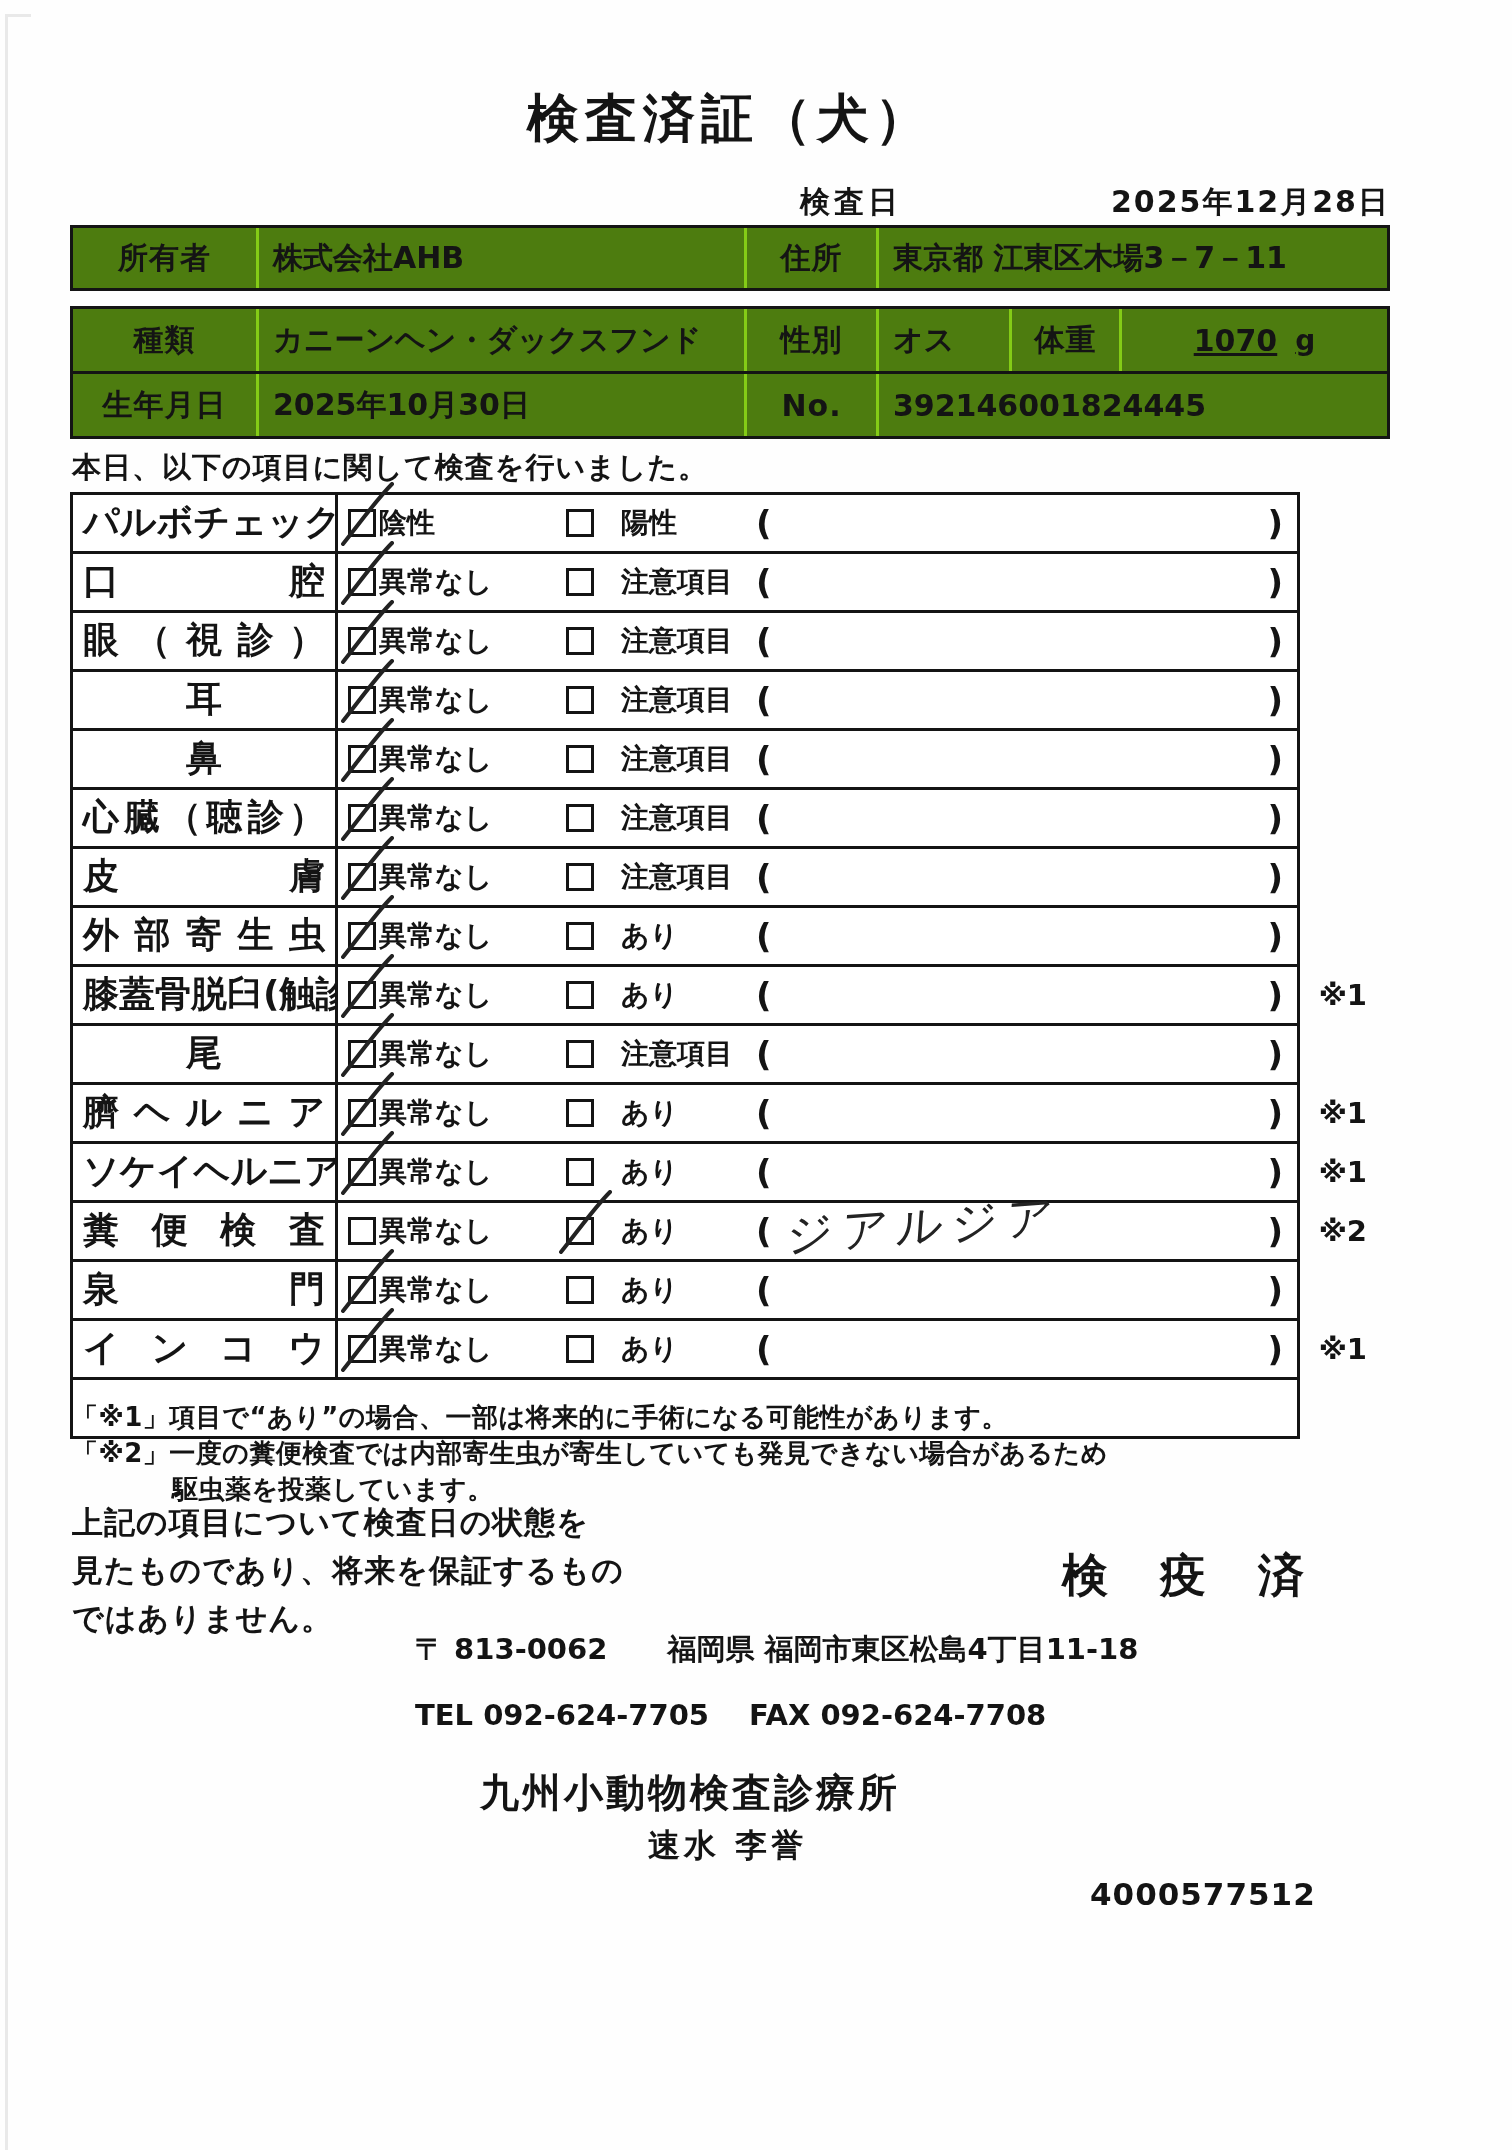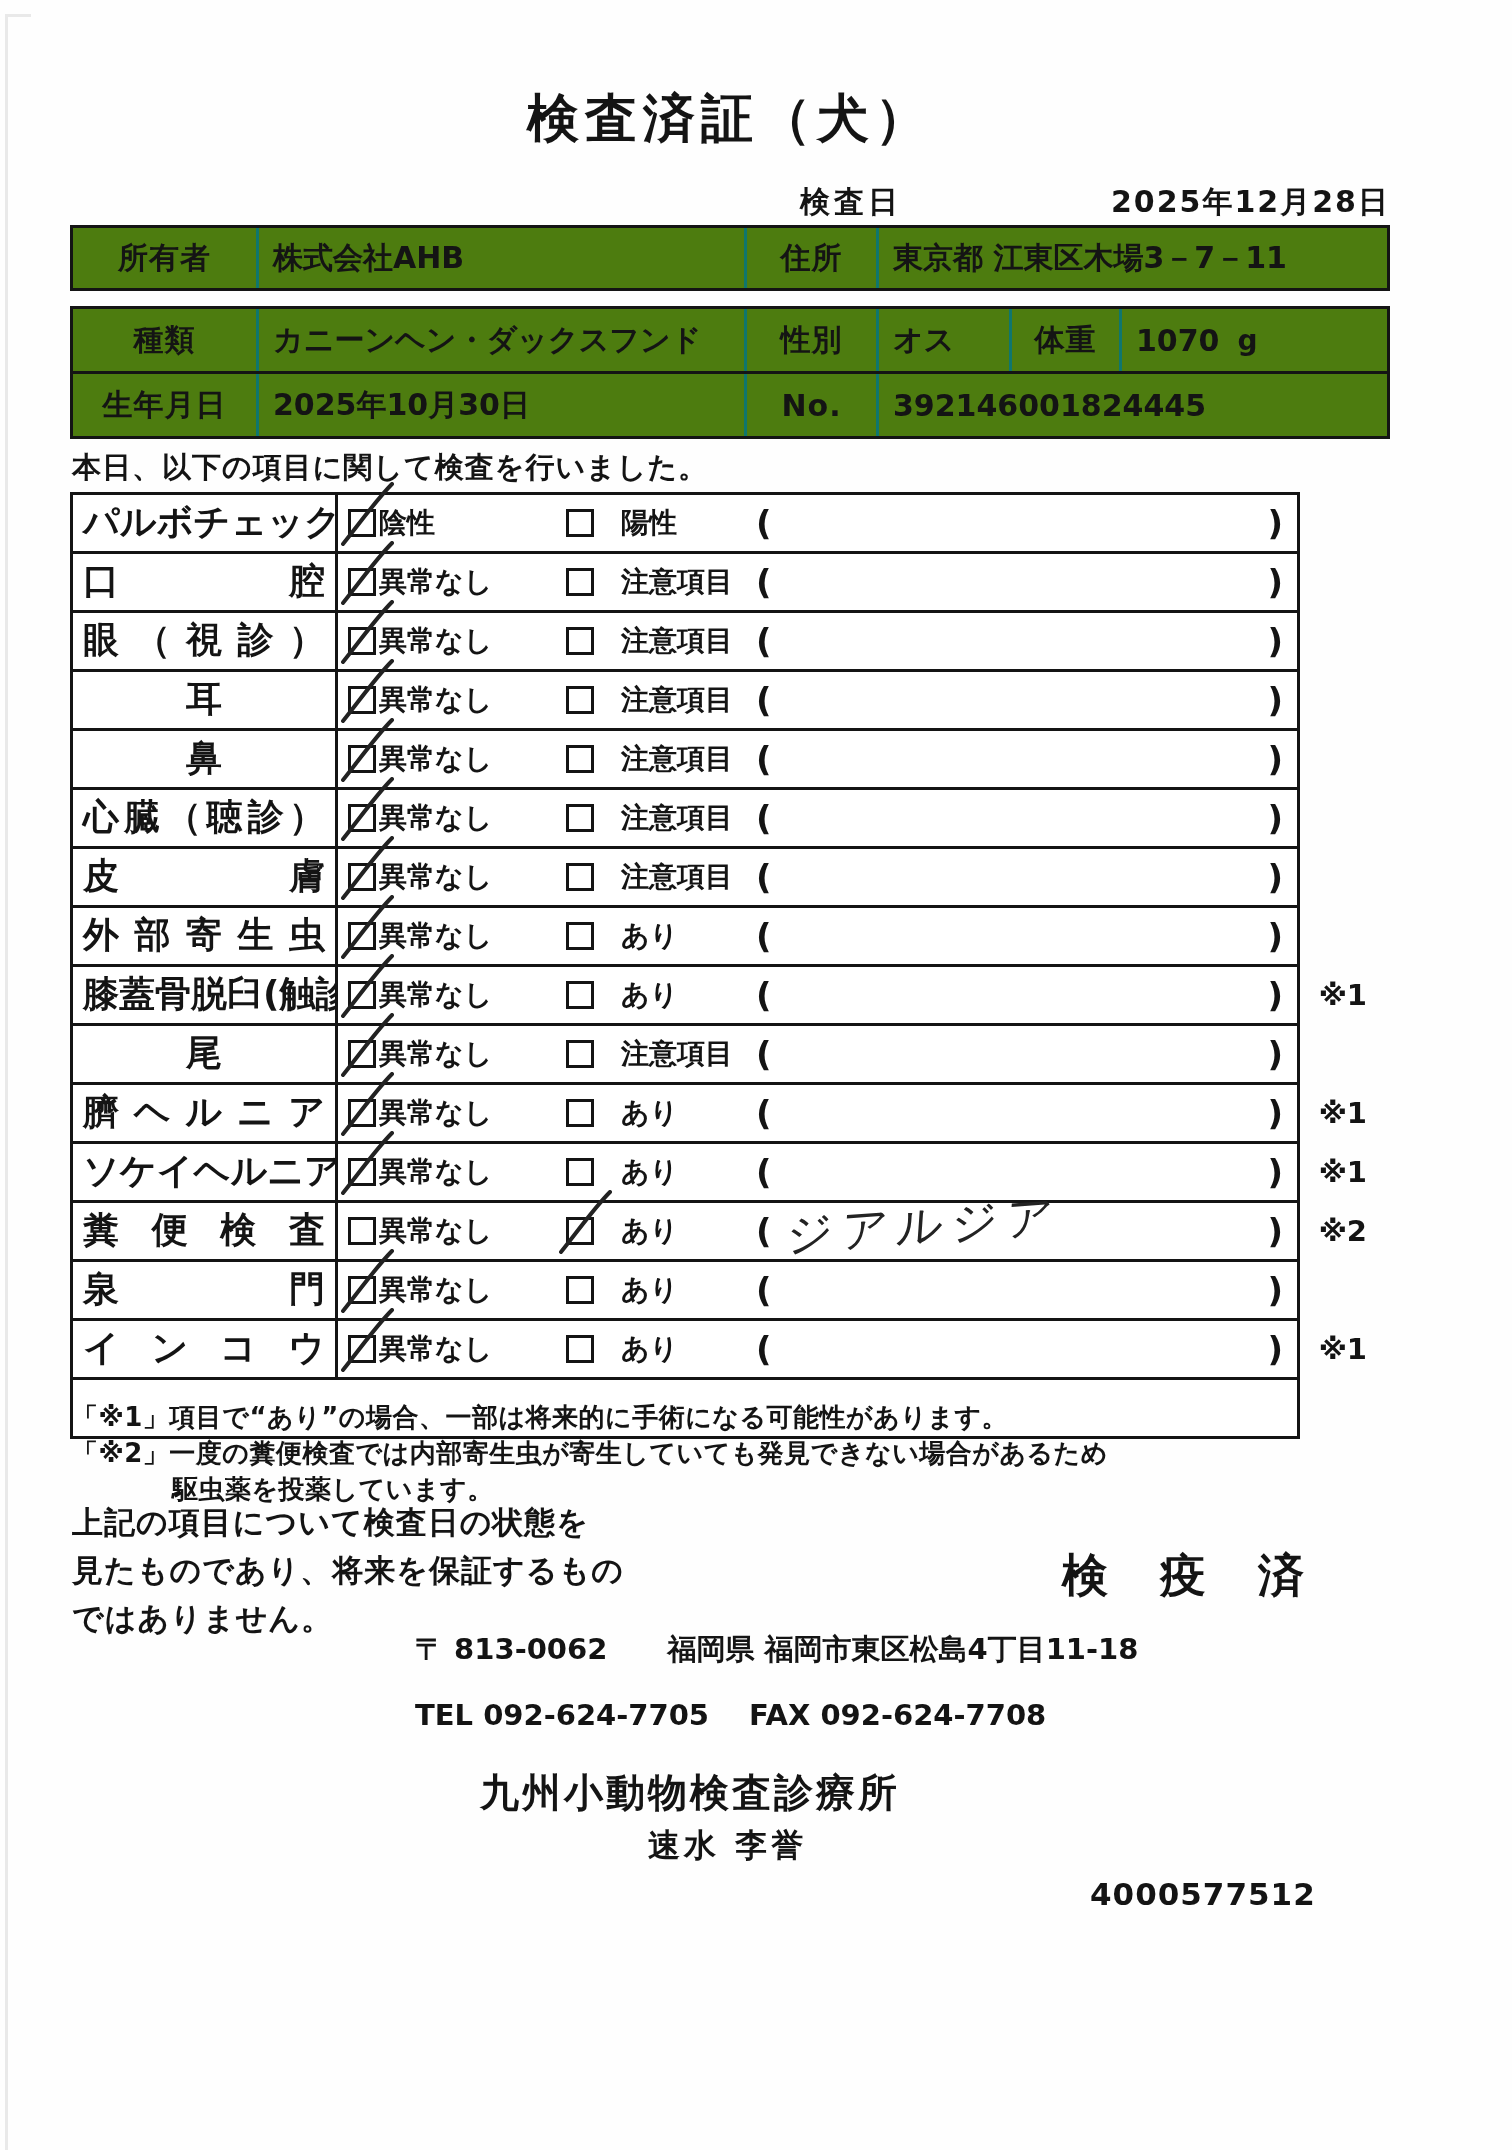--- a/index.html
+++ b/index.html
@@ -12,25 +12,25 @@
   .insp-date-value{left:70px;top:182px;width:1320px;text-align:right;font-size:30px;letter-spacing:2px;}
   
   .ht{left:70px;width:1320px;border:3px solid #141414;box-sizing:border-box;background:#4d7c0f;}
   .t1{top:225px;}
   .t2{top:306px;}
   .ht-row{display:grid;height:62px;}
   .t1 .ht-row{height:60px;}
   .ht-row.r2{border-top:3px solid #141414;}
   .cols4{grid-template-columns:183px 488px 132px 1fr;}
   .cols6{grid-template-columns:183px 488px 132px 133px 110px 1fr;}
-  .cell{border-left:3px solid #0f766e;display:flex;align-items:center;padding:0 14px;
+  .cell{border-left:3px solid #84cc16;display:flex;align-items:center;padding:0 14px;
         font-size:30px;box-sizing:border-box;overflow:hidden;white-space:nowrap;}
   .cell:first-child{border-left:none;}
   .cell.lab{justify-content:center;padding:0 6px;letter-spacing:1px;}
-  .cell.right{justify-content:flex-start;}
+  .cell.right{justify-content:center;text-decoration:underline;}
   .cell .unit{margin-left:18px;font-size:28px;}
   
   .intro{left:72px;top:448px;font-size:29px;letter-spacing:1px;}
   
   .checklist{left:70px;top:492px;width:1230px;border:3px solid #141414;box-sizing:border-box;background:#fff;}
   .cl-row{position:relative;display:flex;height:56px;border-top:3px solid #141414;}
   .cl-row:first-child{border-top:none;}
   .cl-label{width:265px;box-sizing:border-box;border-right:3px solid #141414;
             padding:0 10px;font-size:36px;line-height:53px;white-space:nowrap;overflow:hidden;}
   .cl-label.justify{text-align:justify;text-align-last:justify;}

